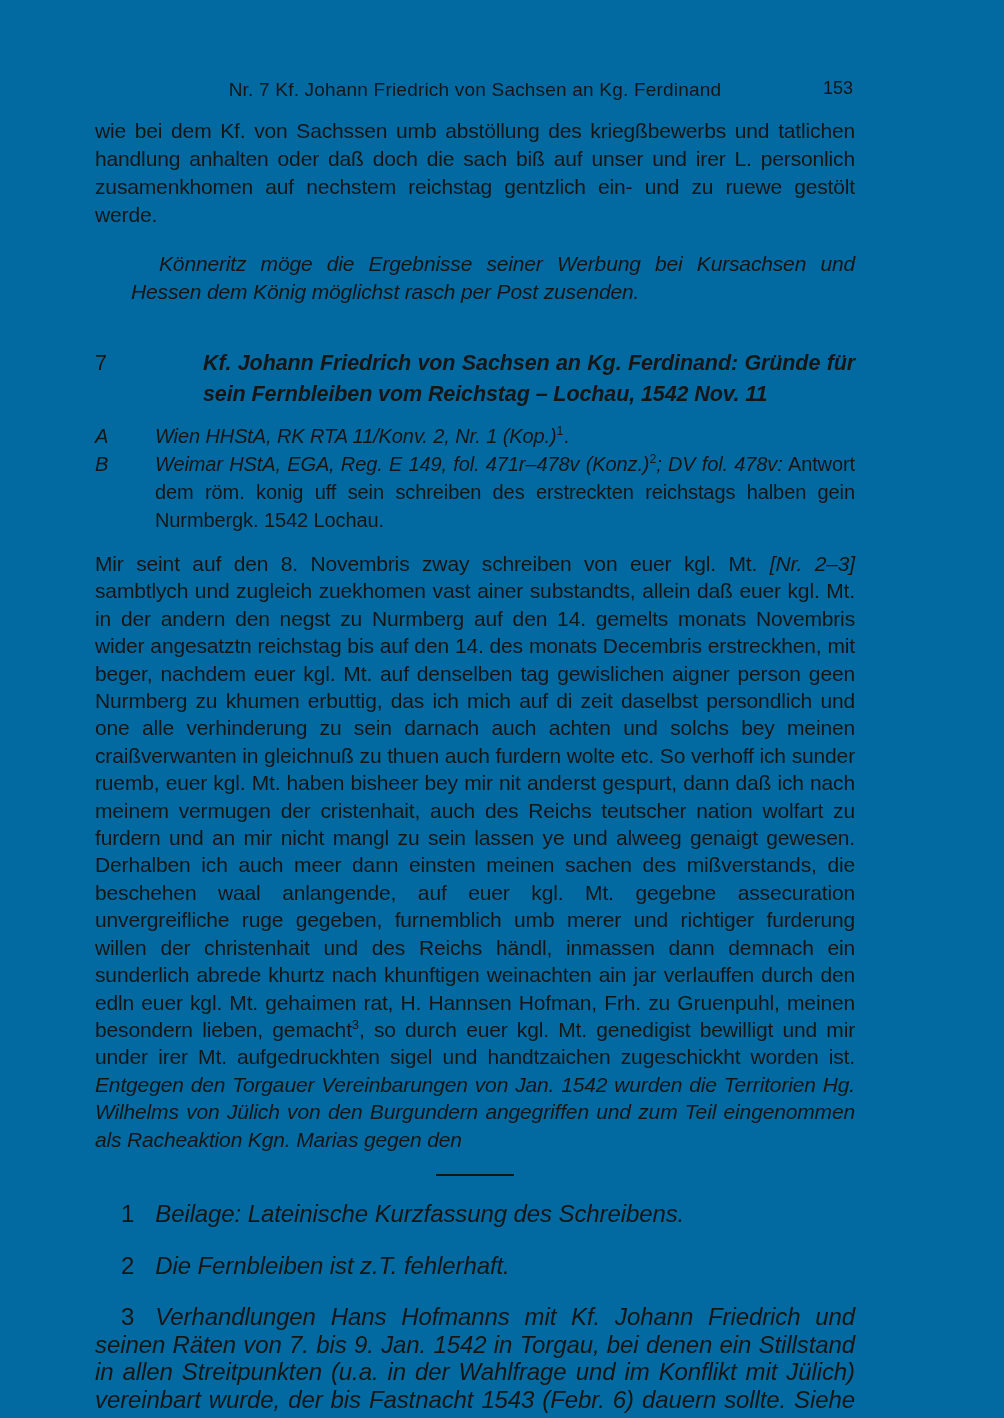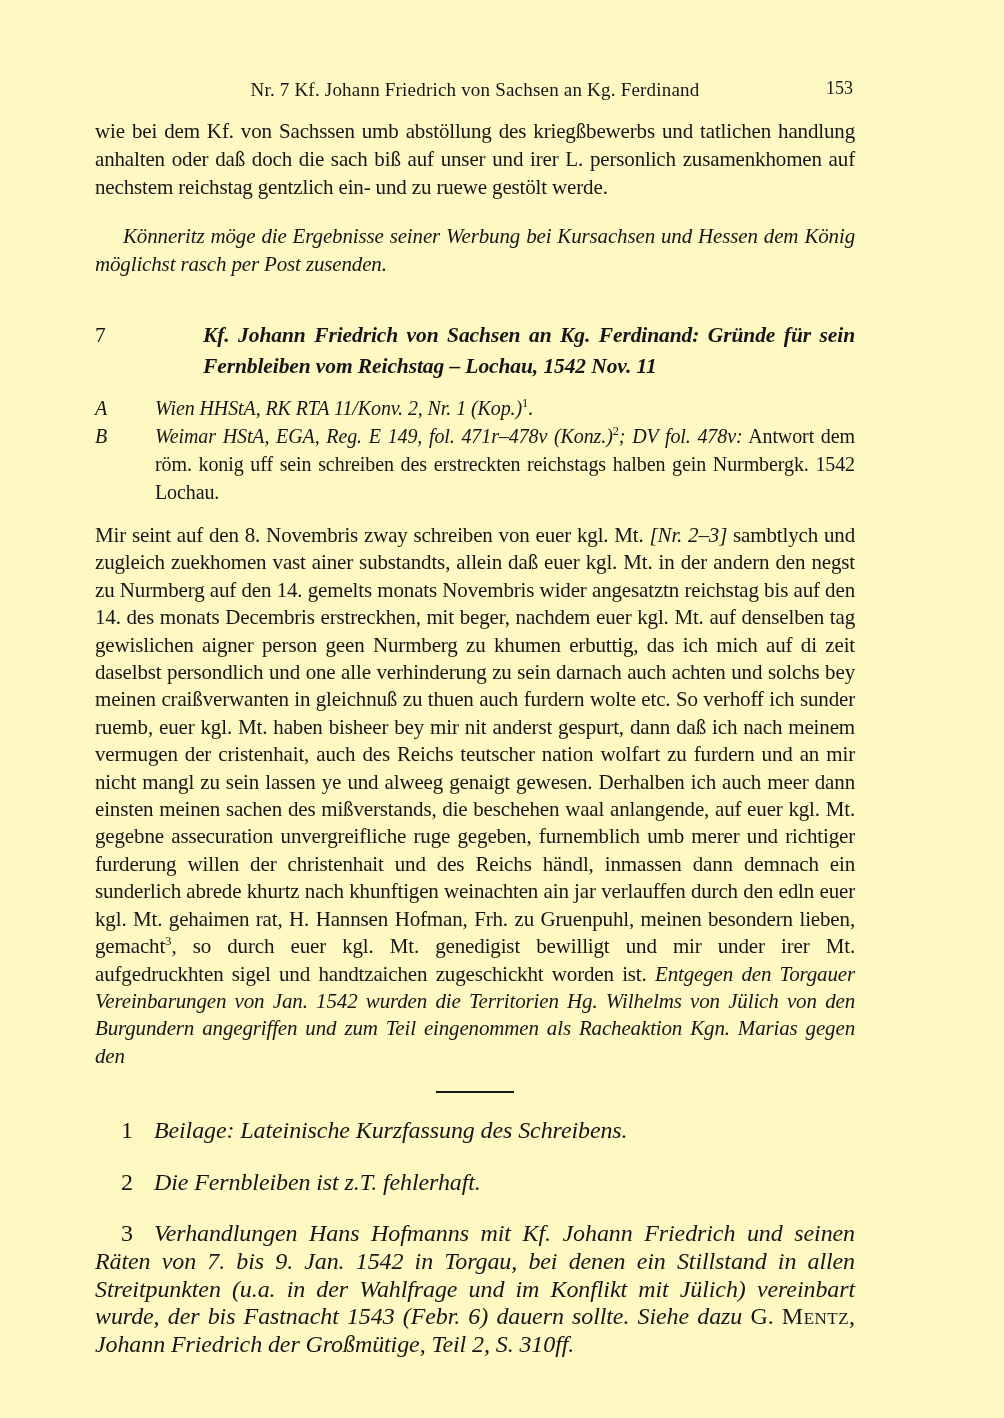--- a/index.html
+++ b/index.html
@@ -1,22 +1,22 @@
 <!DOCTYPE html>
 <html lang="de"><head>
 <meta charset="utf-8">
 <style>
   html, body { margin: 0; padding: 0; background: #ffffff; }
   .page {
     position: relative;
     width: 1004px;
     height: 1418px;
-    background: #fef9c3;
+    background: #0369a1;
     color: #161616;
-    font-family: Liberation Serif, serif;
+    font-family: Liberation Sans, sans-serif;
     overflow: hidden;
   }
   .content {
     position: absolute;
     left: 95px;
     top: 0;
     width: 760px;
   }
   
   .running-header {
@@ -33,21 +33,21 @@
     font-size: 18px; line-height: 24px;
   }
   
   .para {
     font-size: 21px;
     line-height: 28px;
     text-align: justify;
     letter-spacing: -0.15px;
   }
   .continuation { margin-top: 15px; }
-  .regest { font-style: italic; text-indent: 28px; }
+  .regest { font-style: italic; text-indent: 28px; margin-left: 36px; }
   
   .entry-heading {
     display: flex;
     margin-top: 42px;
     font-size: 21.5px;
     line-height: 31px;
   }
   .entry-num { width: 60px; flex: 0 0 60px; }
   .entry-title {
     flex: 1;

